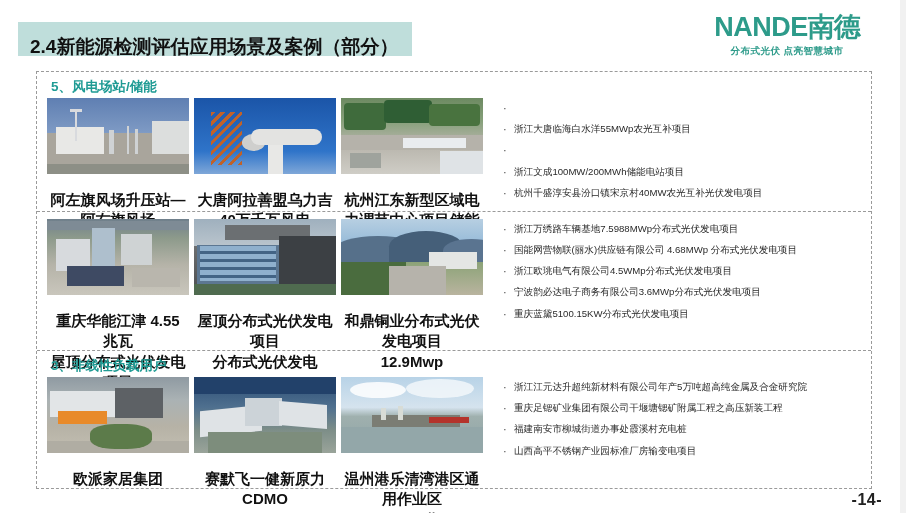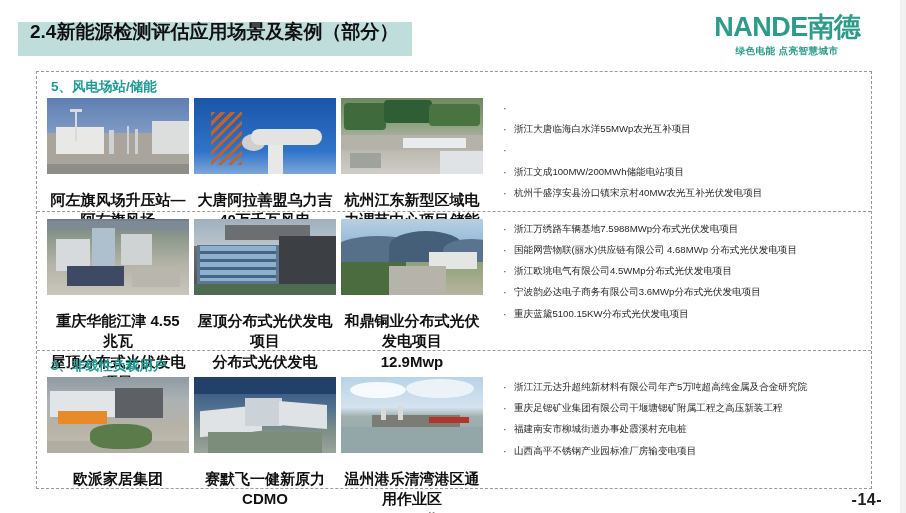--- a/index.html
+++ b/index.html
@@ -33,21 +33,21 @@
     height: 62px;
   }
   .title-band {
     position: absolute;
     left: 18px;
     top: 22px;
     height: 34px;
     padding: 0 14px 0 12px;
     background: #bfdedb;
     display: flex;
-    align-items: flex-start;
+    align-items: flex-end;
     box-sizing: border-box;
   }
   .title-text {
     font-size: 19px;
     font-weight: bold;
     color: #111111;
     letter-spacing: 0px;
     white-space: nowrap;
     line-height: 1;
   }
@@ -261,21 +261,21 @@
 <body>
 
 <div class="slide">
 
   <div class="header">
     <div class="title-band">
       <span class="title-text">2.4新能源检测评估应用场景及案例（部分）</span>
     </div>
     <div class="brand">
       <div class="brand-logo"><span>NANDE</span><span class="cjk">南德</span></div>
-      <div class="brand-tag">绿色电能 点亮智慧城市</div>
+      <div class="brand-tag">分布式光伏 点亮智慧城市</div>
     </div>
   </div>
 
   <div class="panel">
 
     <div class="section">
       <div class="sec-head">5、风电场站/储能</div>
       <div class="sec-body">
         <div class="cards">
           <div class="card">

